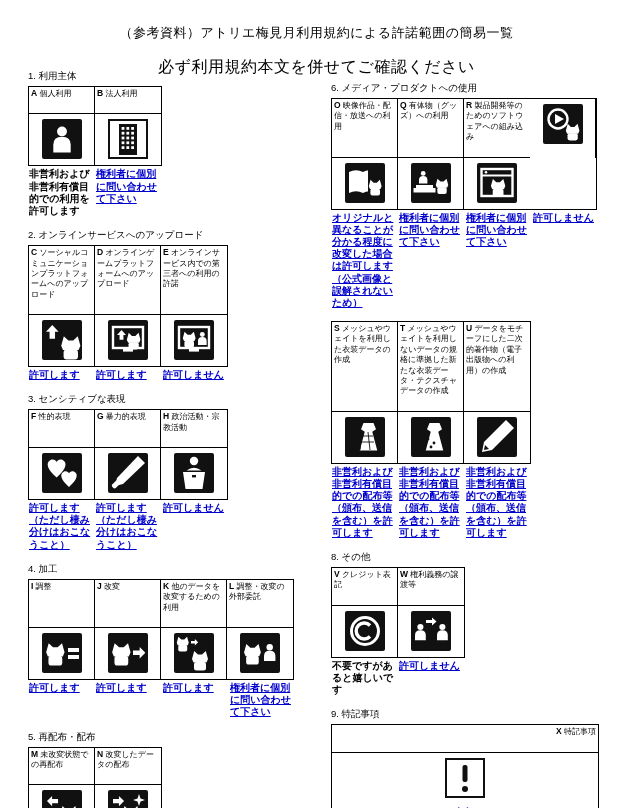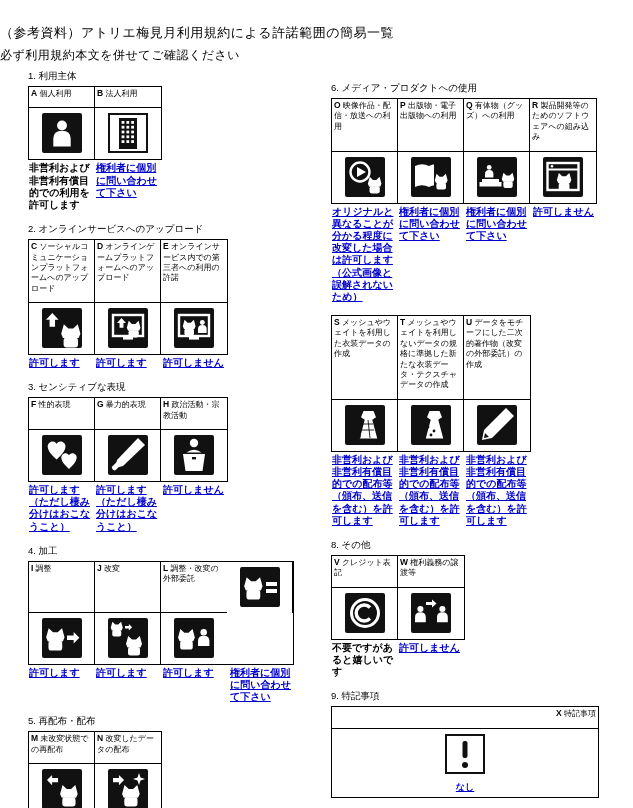--- a/index.html
+++ b/index.html
@@ -1,28 +1,28 @@
 <!DOCTYPE html>
 <html><head>
 <meta charset="utf-8">
 <style>
   *{box-sizing:border-box;margin:0;padding:0}
   html,body{background:#ffffff}
   body{font-family:"Liberation Sans","DejaVu Sans",sans-serif;color:#000}
   .page{position:relative;width:633px;height:808px;background:#fff;overflow:hidden}
-  .header{position:absolute;top:24px;left:0;right:0;text-align:left}
+  .header{position:absolute;top:24px;left:0;right:0;text-align:center}
   .title{font-size:13px;letter-spacing:.5px}
-  .subtitle{font-size:12px;margin-top:5px;letter-spacing:.5px}
+  .subtitle{font-size:16px;margin-top:15px;letter-spacing:.5px}
   .col{position:absolute}
   .col-left{left:28px;top:70px;width:290px}
   .col-right{left:331px;top:82px;width:286px}
   .section{margin-bottom:12px}
   .sec-title{font-size:9.5px;margin-bottom:3px}
   .tbl{display:grid;border:1px solid #000;width:max-content;background:#fff}
-  .th{font-size:8px;line-height:1.3;padding:1px 2px 8px;border-right:1px solid #000;border-bottom:1px solid #000}
+  .th{font-size:8px;line-height:1.3;padding:1px 2px 14px;border-right:1px solid #000;border-bottom:1px solid #000}
   .th.last{border-right:none}
   .th .code{font-size:8.5px}
   .ti{border-right:1px solid #000;display:flex;justify-content:center;align-items:flex-start;padding:5px 0 6px}
   .ti.last{border-right:none}
   .center{text-align:right}
   .statusrow{display:flex}
   .ts{width:67px;font-size:10px;font-weight:bold;line-height:1.22;padding:2px 1px 0}
   .ts-in{font-size:9px;font-weight:bold;text-align:center;padding:1px 0 3px}
   .link{color:#0000cc;text-decoration:underline;cursor:pointer}
 </style>
@@ -164,20 +164,21 @@
           <div class="ts link">許可します（ただし棲み分けはおこなうこと）</div>
           <div class="ts link">許可します（ただし棲み分けはおこなうこと）</div>
           <div class="ts link">許可しません</div>
         </div>
       </div>
       <div class="section">
         <div class="sec-title">4. 加工</div>
         <div class="tbl" style="grid-template-columns:repeat(4,66px)">
           <div class="th"><b class="code">I</b> <span>調整</span></div>
           <div class="th"><b class="code">J</b> <span>改変</span></div>
+          <div class="th"><b class="code">K</b> <span>他のデータを改変するための利用</span></div>
           <div class="th last"><b class="code">L</b> <span>調整・改変の外部委託</span></div>
           <div class="ti">
             <svg width="40" height="40" viewBox="0 0 40 40">
               <rect width="40" height="40" rx="2" fill="#111111"></rect>
               <g transform="translate(3 9) scale(1.15)" fill="#fff">
                 <polygon points="1,9 3.2,1 7,4.6 11,4.6 14.8,1 17,9 15.5,12.5 2.5,12.5"></polygon>
                 <rect x="3" y="12" width="12" height="8.5" rx="2.5"></rect>
               </g>
               <rect x="26" y="15" width="11" height="4" fill="#fff"></rect>
               <rect x="26" y="22" width="11" height="4" fill="#fff"></rect>
@@ -267,21 +268,20 @@
           <div class="ts link">許可しません</div>
           <div class="ts link">許可しません</div>
         </div>
       </div>
     </div>
   <div class="col col-right">
       <div class="section">
         <div class="sec-title">6. メディア・プロダクトへの使用</div>
         <div class="tbl" style="grid-template-columns:repeat(4,66px)">
           <div class="th"><b class="code">O</b> <span>映像作品・配信・放送への利用</span></div>
-          <div class="th"><b class="code">P</b> <span>出版物・電子出版物への利用</span></div>
           <div class="th"><b class="code">Q</b> <span>有体物（グッズ）への利用</span></div>
           <div class="th last"><b class="code">R</b> <span>製品開発等のためのソフトウェアへの組み込み</span></div>
           <div class="ti">
             <svg width="40" height="40" viewBox="0 0 40 40">
               <rect width="40" height="40" rx="2" fill="#111111"></rect>
               <circle cx="15" cy="15" r="9.5" fill="none" stroke="#fff" stroke-width="2.4"></circle>
               <polygon points="12,10 21,15 12,20" fill="#fff"></polygon>
               <g transform="translate(22 19) scale(0.85)" fill="#fff">
                 <polygon points="1,9 3.2,1 7,4.6 11,4.6 14.8,1 17,9 15.5,12.5 2.5,12.5"></polygon>
                 <rect x="3" y="12" width="12" height="8.5" rx="2.5"></rect>
@@ -331,21 +331,21 @@
           <div class="ts link">オリジナルと異なることが分かる程度に改変した場合は許可します（公式画像と誤解されないため）</div>
           <div class="ts link">権利者に個別に問い合わせて下さい</div>
           <div class="ts link">権利者に個別に問い合わせて下さい</div>
           <div class="ts link">許可しません</div>
         </div>
       </div>
       <div class="section">
         <div class="tbl" style="grid-template-columns:repeat(3,66px)">
           <div class="th"><b class="code">S</b> <span>メッシュやウェイトを利用した衣装データの作成</span></div>
           <div class="th"><b class="code">T</b> <span>メッシュやウェイトを利用しないデータの規格に準拠した新たな衣装データ・テクスチャデータの作成</span></div>
-          <div class="th last"><b class="code">U</b> <span>データをモチーフにした二次的著作物（改変の外部委託）の作成</span></div>
+          <div class="th last"><b class="code">U</b> <span>データをモチーフにした二次的著作物（電子出版物への利用）の作成</span></div>
           <div class="ti">
             <svg width="40" height="40" viewBox="0 0 40 40">
               <rect width="40" height="40" rx="2" fill="#111111"></rect>
               <g transform="translate(11 6) scale(1.25)">
                 <polygon fill="#fff" points="6,0 14,0 16,5 13,7 17,22 3,22 7,7 4,5"></polygon>
               </g>
               <g stroke="#111111" stroke-width="0.9">
                 <line x1="13" y1="19" x2="28" y2="19"></line>
                 <line x1="12" y1="25" x2="29" y2="25"></line>
                 <line x1="17" y1="15" x2="15" y2="33"></line>

